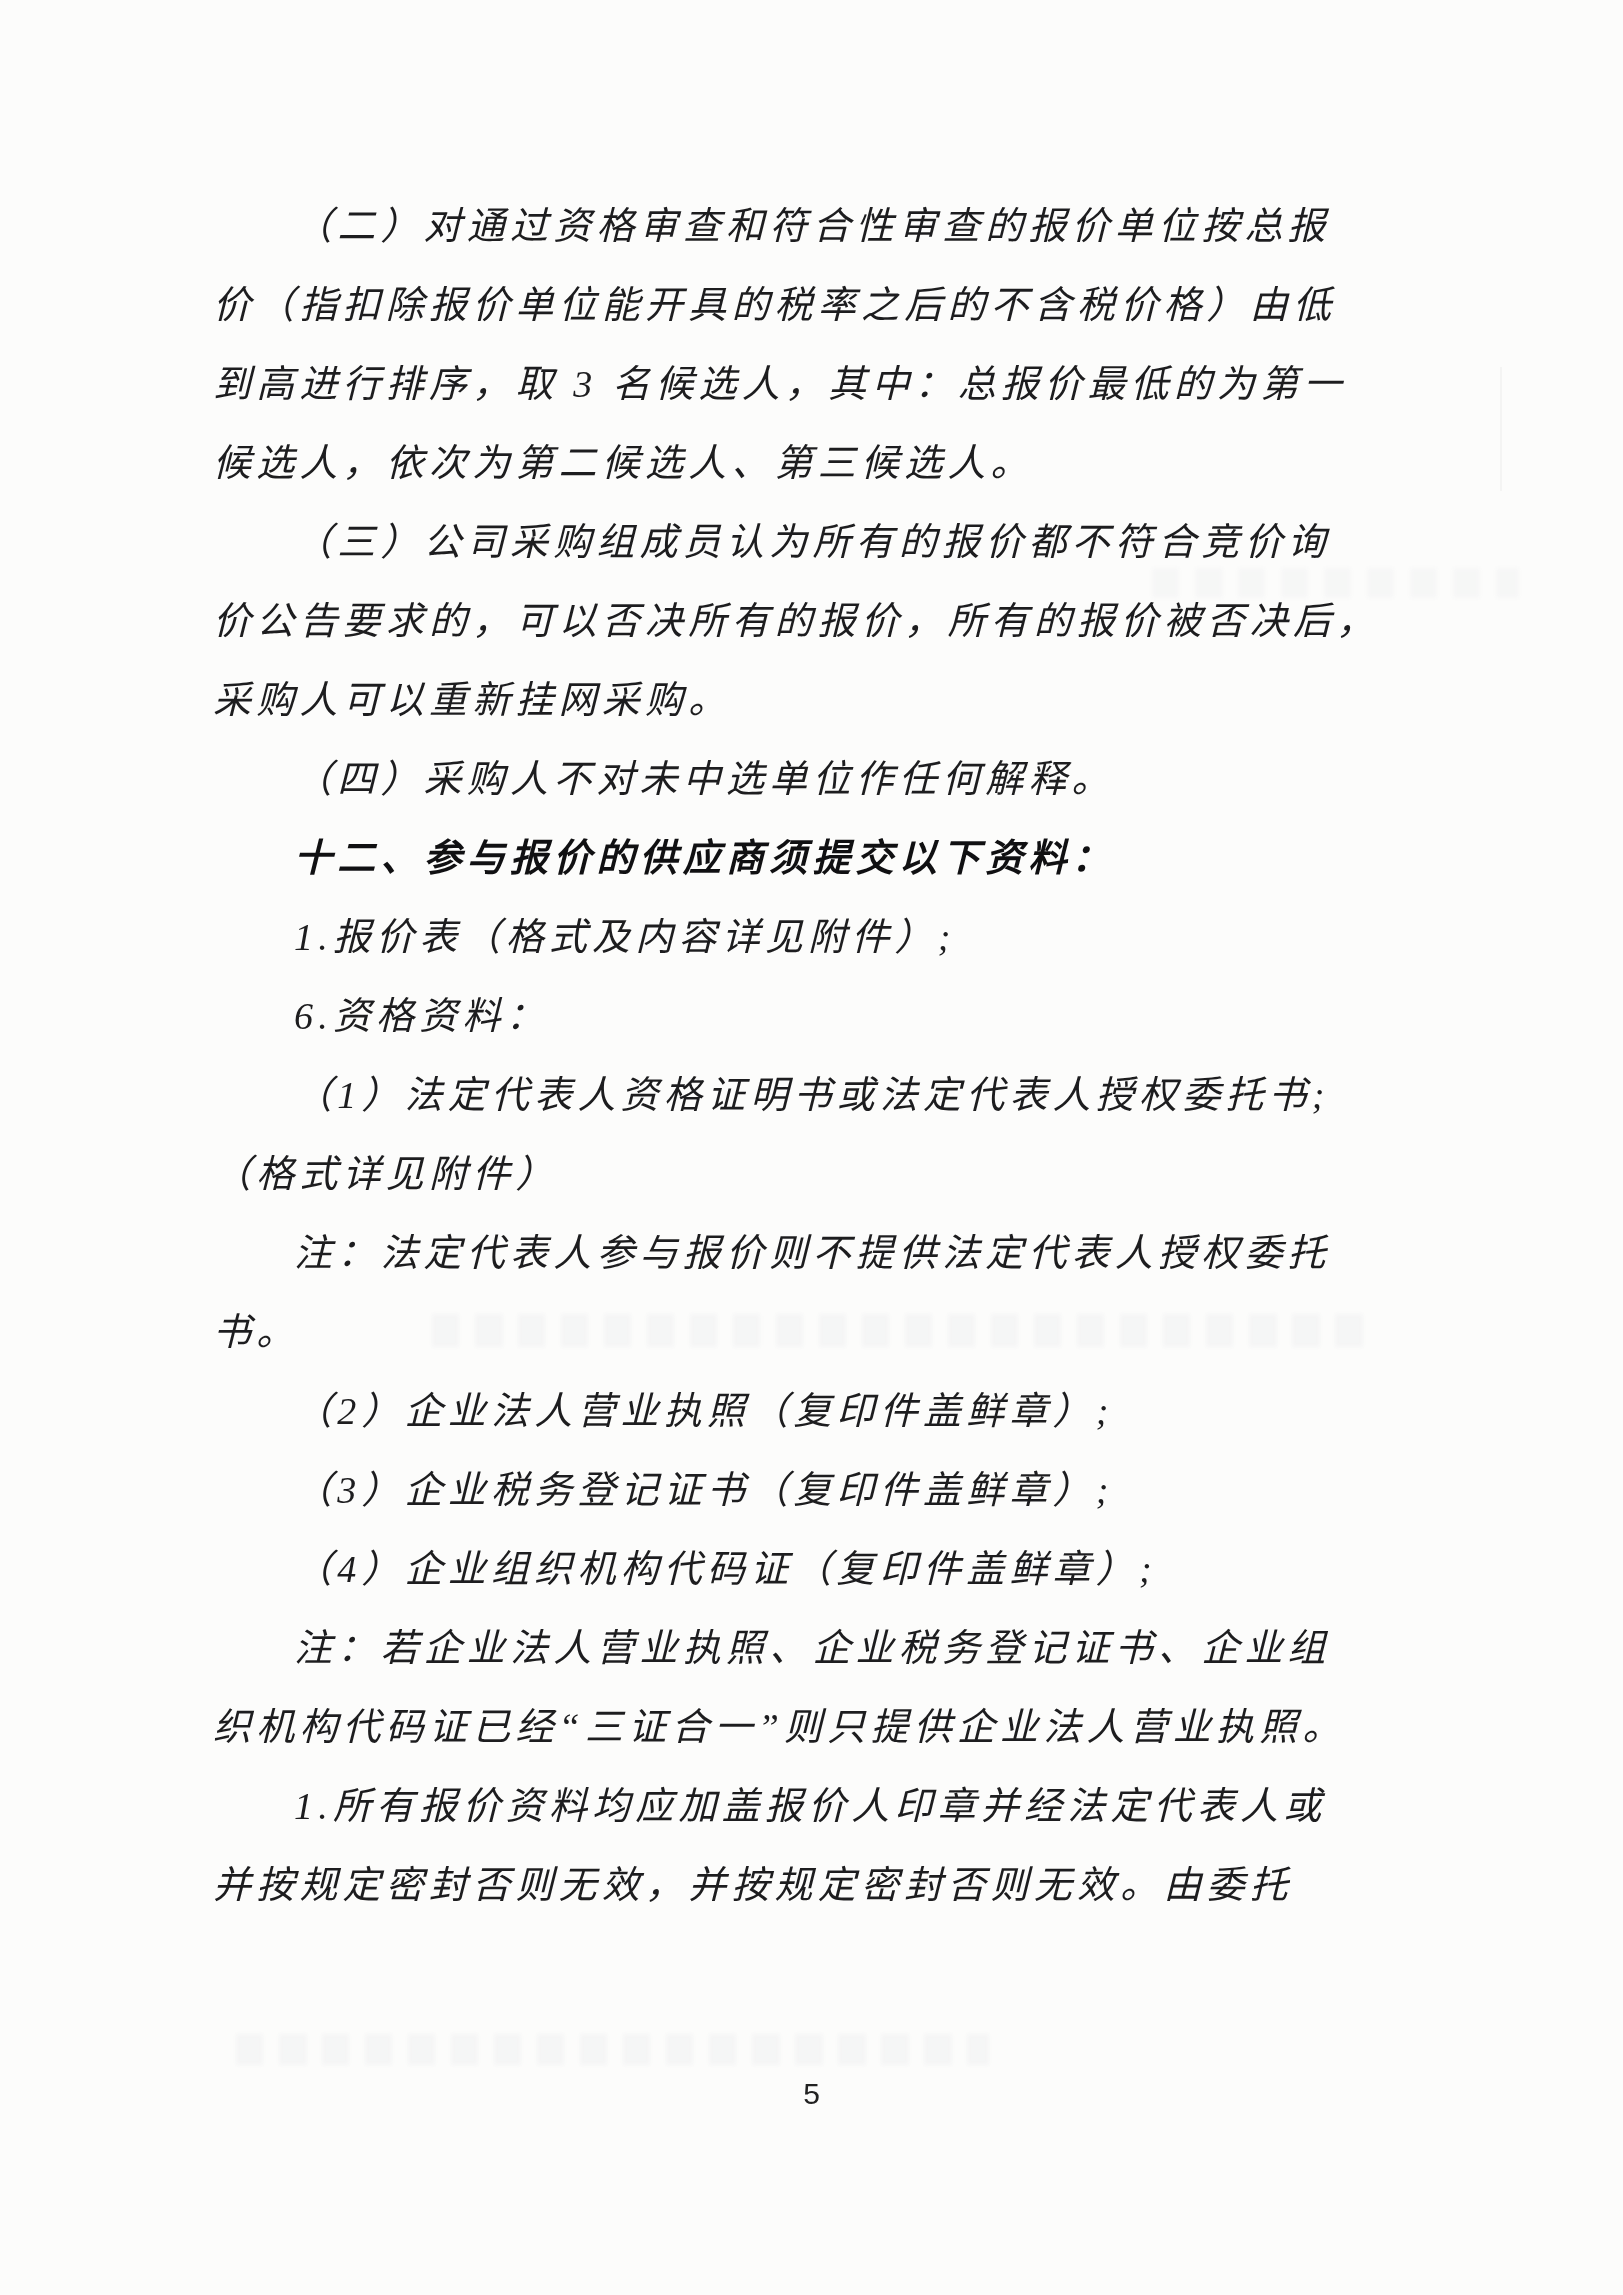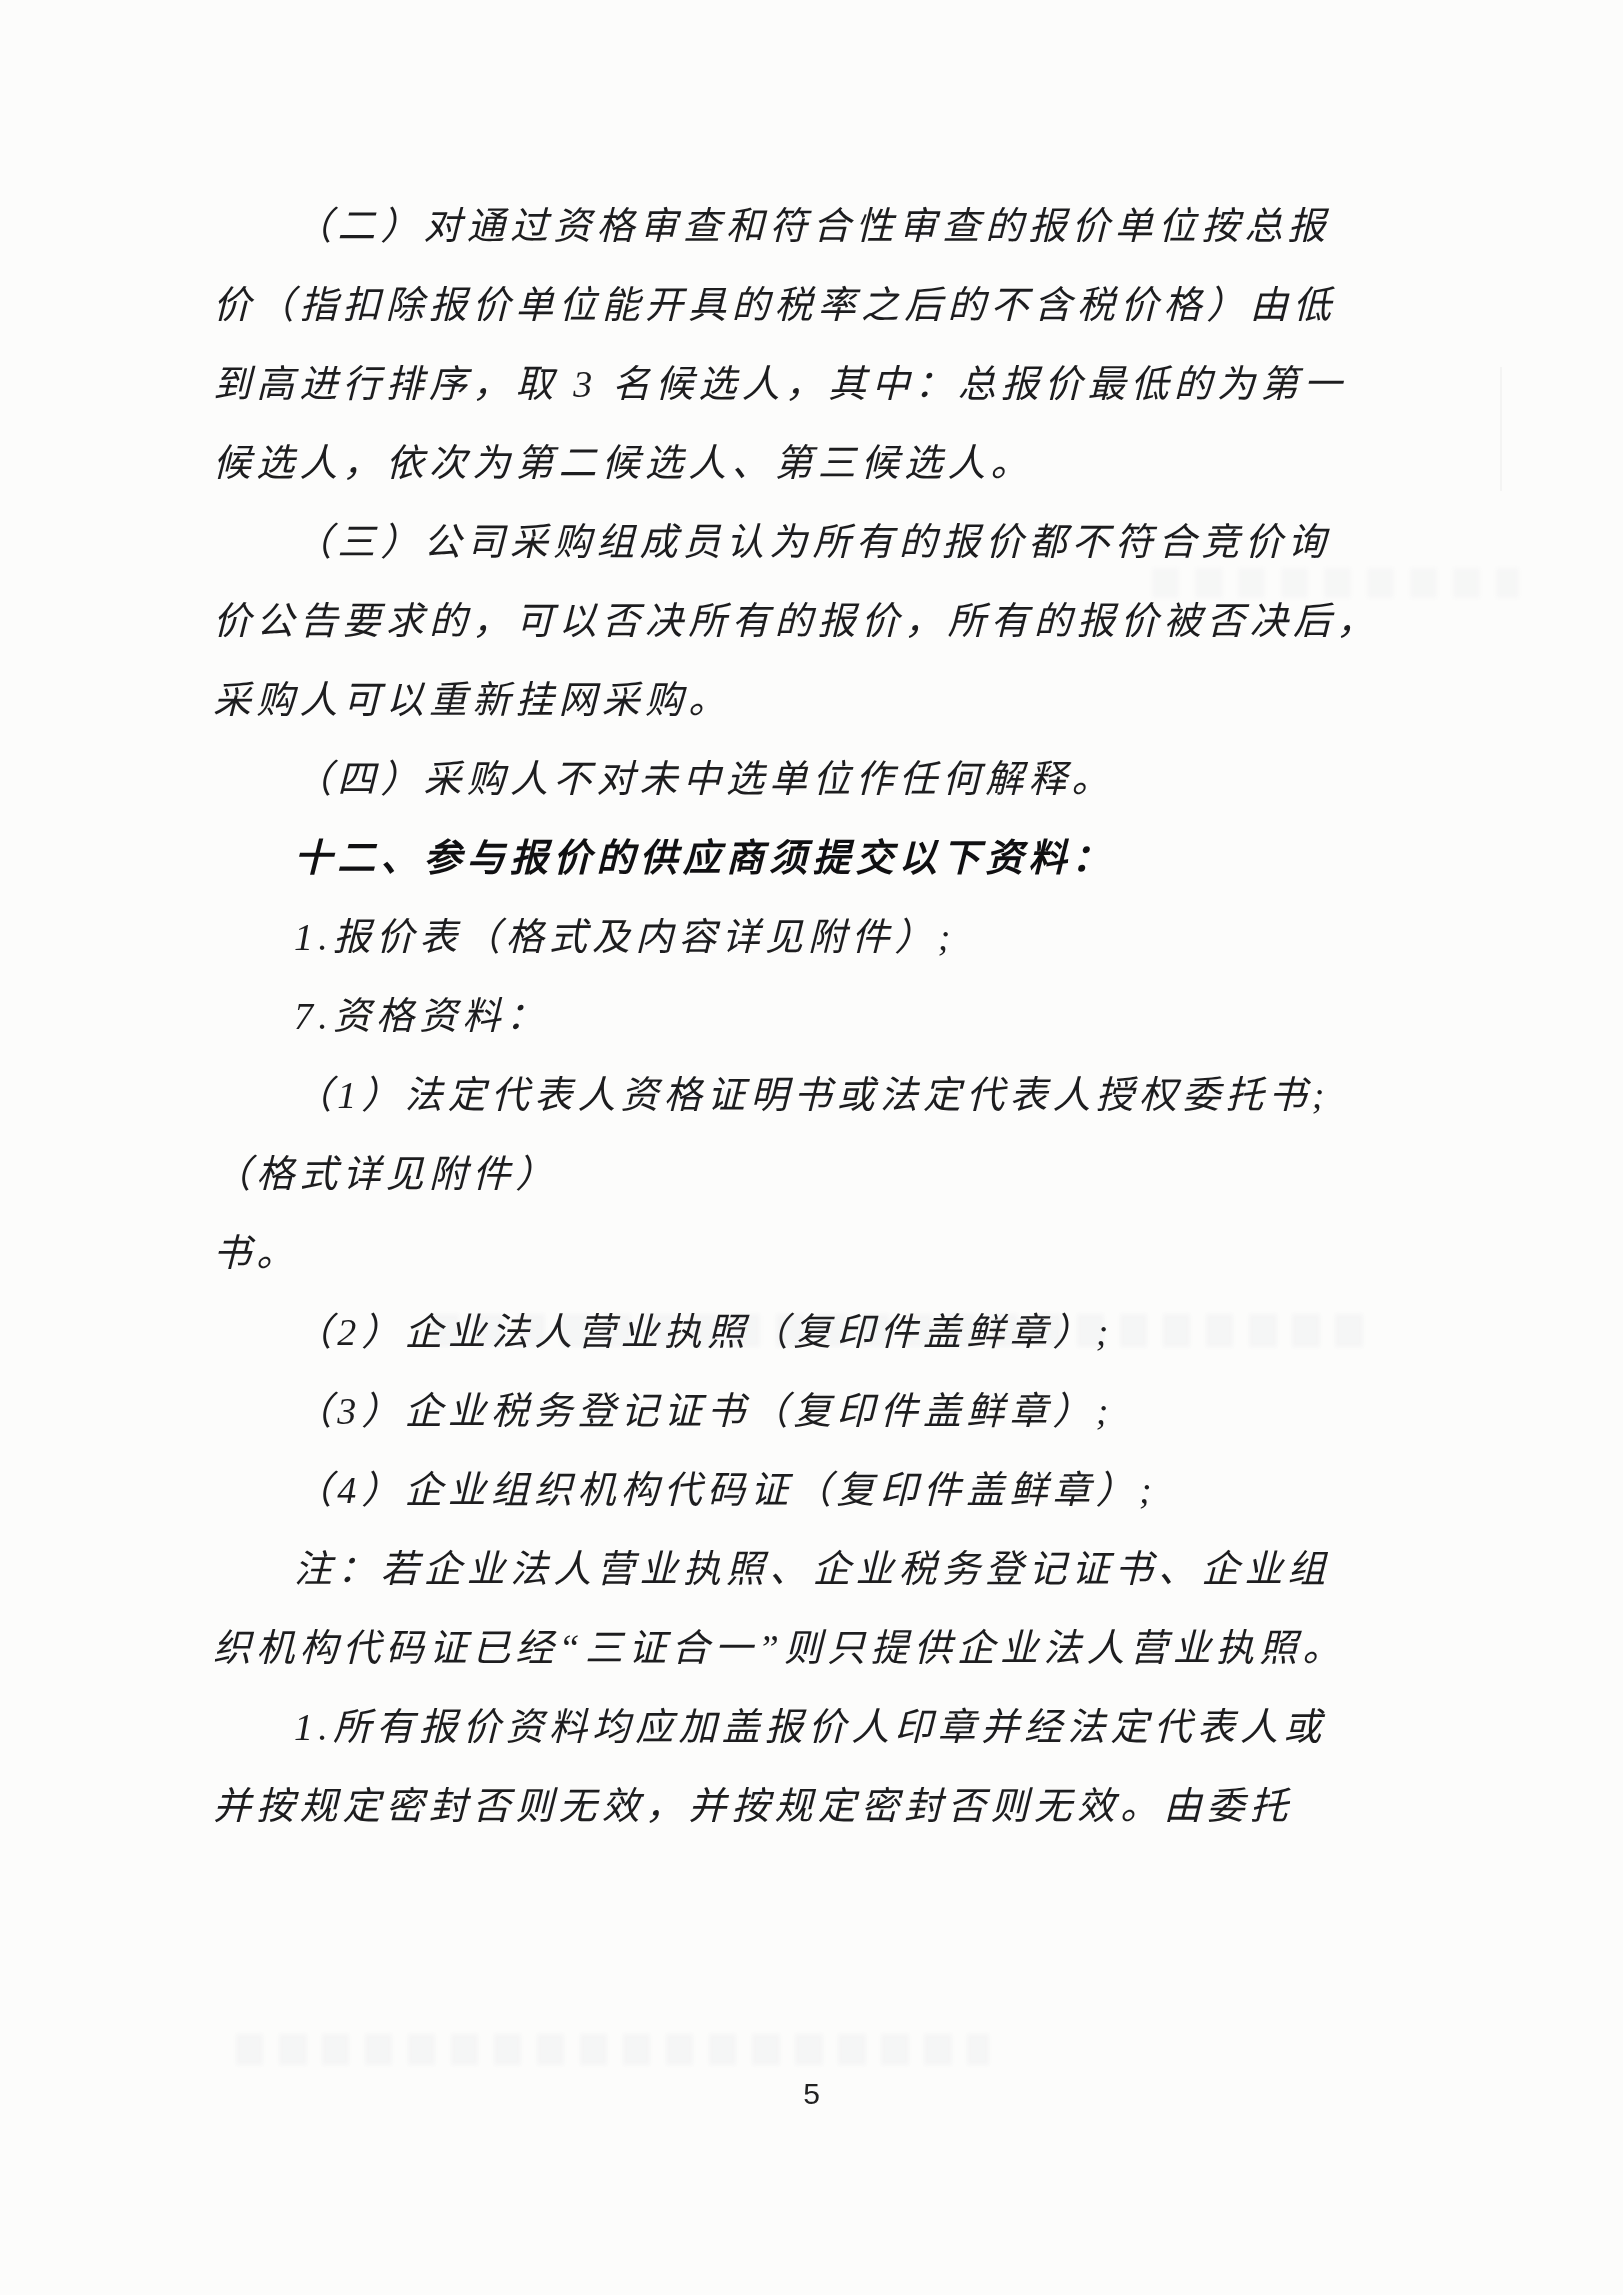--- a/index.html
+++ b/index.html
@@ -79,23 +79,24 @@
       <div class="line indent">（二）对通过资格审查和符合性审查的报价单位按总报</div>
       <div class="line">价（指扣除报价单位能开具的税率之后的不含税价格）由低</div>
       <div class="line">到高进行排序，取 3 名候选人，其中：总报价最低的为第一</div>
       <div class="line">候选人，依次为第二候选人、第三候选人。</div>
       <div class="line indent">（三）公司采购组成员认为所有的报价都不符合竞价询</div>
       <div class="line">价公告要求的，可以否决所有的报价，所有的报价被否决后，</div>
       <div class="line">采购人可以重新挂网采购。</div>
       <div class="line indent">（四）采购人不对未中选单位作任何解释。</div>
       <div class="line indent bold">十二、参与报价的供应商须提交以下资料：</div>
       <div class="line indent">1.报价表（格式及内容详见附件）;</div>
-      <div class="line indent">7.资格资料：</div>
+      <div class="line indent">6.资格资料：</div>
       <div class="line indent">（1）法定代表人资格证明书或法定代表人授权委托书;</div>
       <div class="line">（格式详见附件）</div>
+      <div class="line indent">注：法定代表人参与报价则不提供法定代表人授权委托</div>
       <div class="line">书。</div>
       <div class="line indent">（2）企业法人营业执照（复印件盖鲜章）;</div>
       <div class="line indent">（3）企业税务登记证书（复印件盖鲜章）;</div>
       <div class="line indent">（4）企业组织机构代码证（复印件盖鲜章）;</div>
       <div class="line indent">注：若企业法人营业执照、企业税务登记证书、企业组</div>
       <div class="line">织机构代码证已经“三证合一”则只提供企业法人营业执照。</div>
       <div class="line indent">1.所有报价资料均应加盖报价人印章并经法定代表人或</div>
       <div class="line">并按规定密封否则无效，并按规定密封否则无效。由委托</div>
     </div>
 

